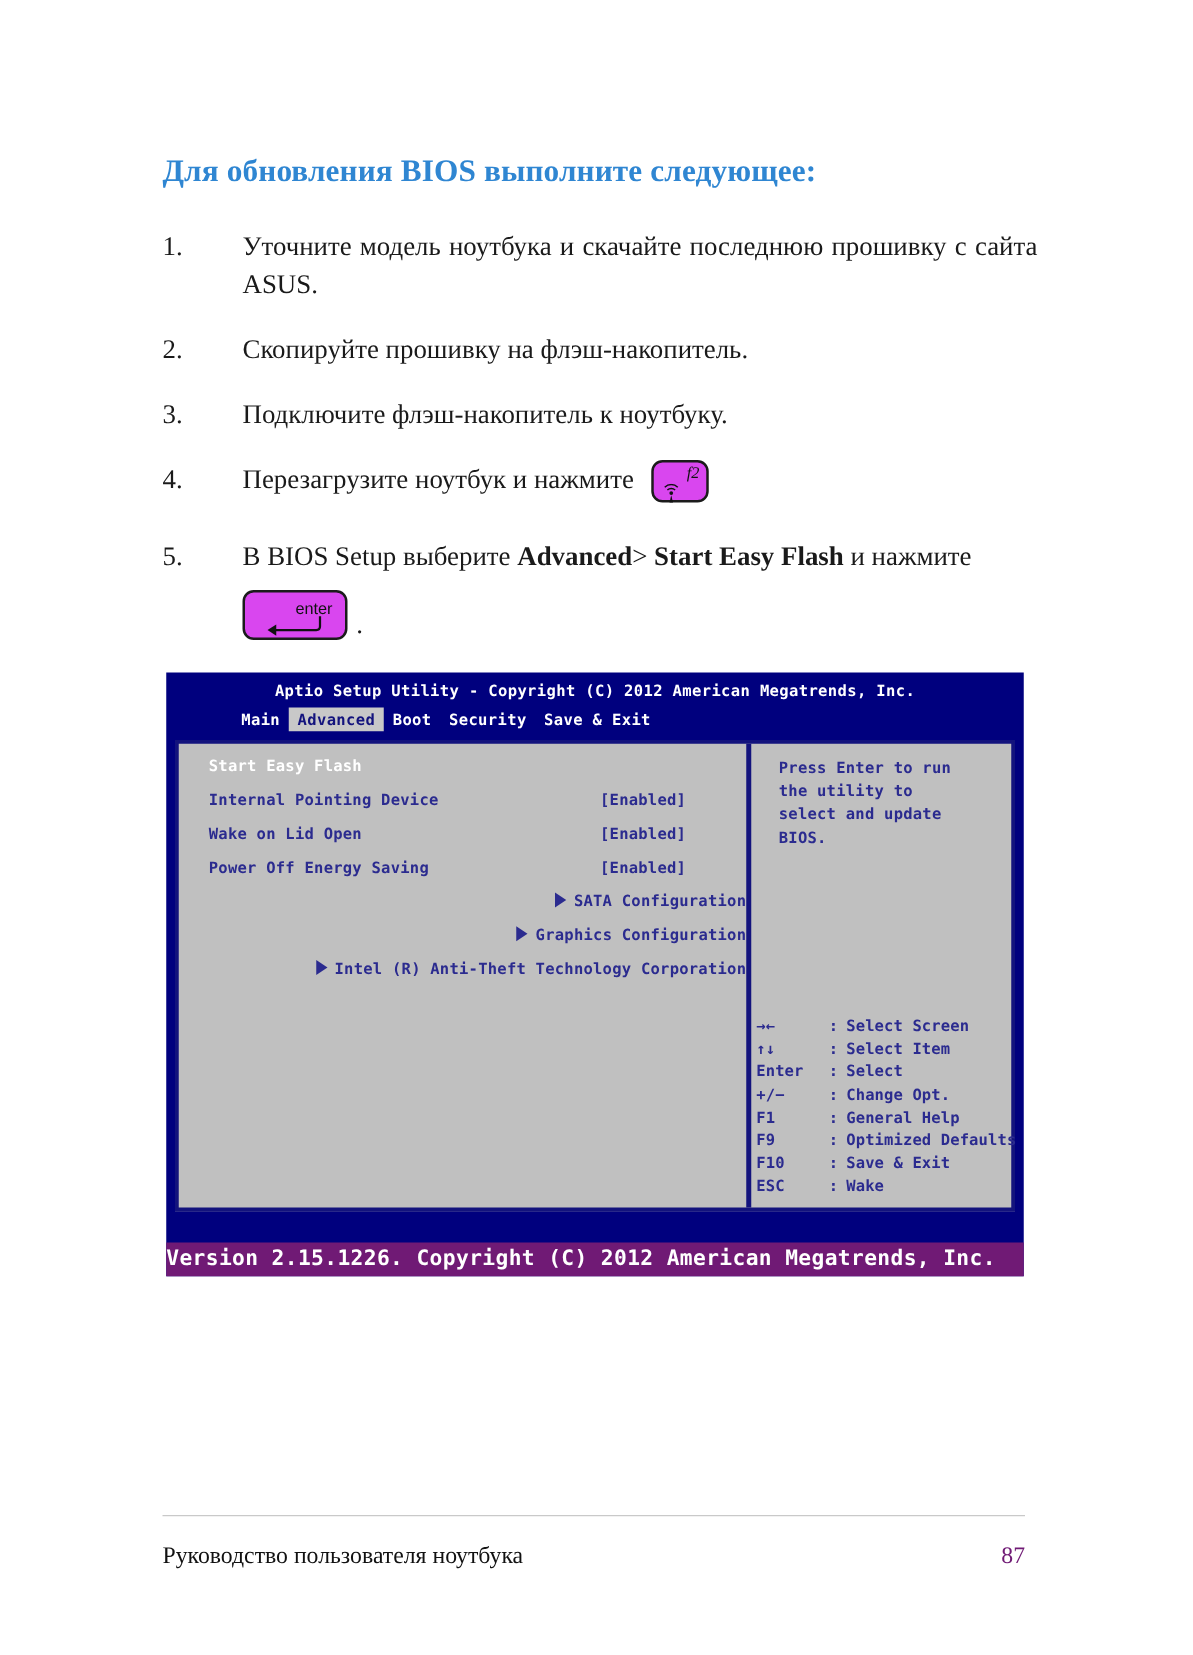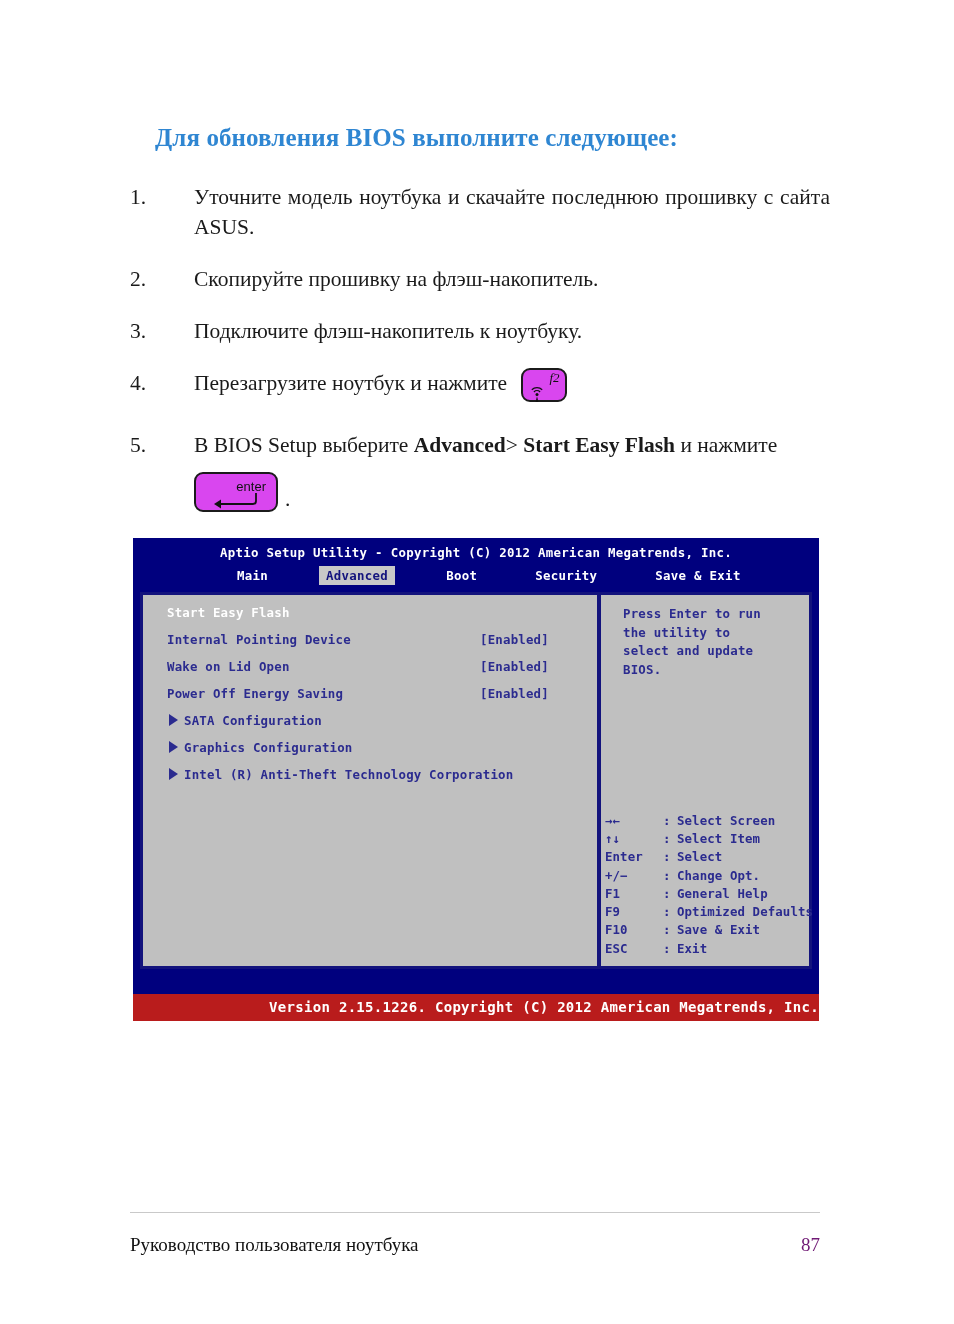--- a/index.html
+++ b/index.html
@@ -26,21 +26,20 @@
   
   .heading {
     position: absolute;
     left: 130px;
     top: 124px;
     font-size: 25px;
     font-weight: bold;
     color: #2f86d2;
     letter-spacing: 0.1px;
     white-space: nowrap;
-    margin-left: 25px;
   }
 
   
   .steps {
     position: absolute;
     left: 130px;
     top: 182px;
     width: 700px;
   }
   .step {
@@ -168,21 +167,20 @@
     margin-top: 6px;
     padding-left: 53px;
     height: 19px;
   }
   .bios-tab {
     color: #ffffff;
     font-weight: bold;
     padding: 2px 7px;
     letter-spacing: 0.3px;
     white-space: nowrap;
-    margin-left: 44px;
   }
   .bios-tab.active {
     background: #c8c8c8;
     color: #13137d;
   }
 
   .bios-body {
     position: absolute;
     left: 7px;
     top: 54px;
@@ -226,20 +224,21 @@
     color: #ffffff;
   }
   .menu-row .m-label { white-space: nowrap; }
   .menu-row .m-value {
     position: absolute;
     left: 337px;
     white-space: nowrap;
   }
   .menu-row.sub {
     padding-left: 26px;
+    justify-content: flex-end;
   }
   .tri {
     display: inline-block;
     width: 0; height: 0;
     border-left: 9px solid #2b2b8f;
     border-top: 6px solid transparent;
     border-bottom: 6px solid transparent;
     margin-right: 6px;
     position: relative;
     top: 1px;
@@ -268,27 +267,27 @@
   .keys .kk { width: 58px; display: inline-block; }
   .keys .kc { width: 14px; display: inline-block; }
   .keys .kd { white-space: nowrap; }
 
   .bios-footer {
     position: absolute;
     left: 0;
     bottom: 0;
     width: 100%;
     height: 27px;
-    background: #b91c1c;
+    background: #701a75;
     color: #ffffff;
     font-weight: bold;
-    text-align: right;
+    text-align: left;
     line-height: 27px;
     letter-spacing: 0.3px;
-    font-size: 14px;
+    font-size: 17px;
   }
 
   
   .footer-rule {
     position: absolute;
     left: 130px;
     top: 1212px;
     width: 690px;
     height: 1px;
     background: #c9c9c9;
@@ -440,21 +439,21 @@
 BIOS.</div>
 
         <div class="keys">
           <div class="krow"><span class="kk">→←</span><span class="kc">:</span><span class="kd">Select Screen</span></div>
           <div class="krow"><span class="kk">↑↓</span><span class="kc">:</span><span class="kd">Select Item</span></div>
           <div class="krow"><span class="kk">Enter</span><span class="kc">:</span><span class="kd">Select</span></div>
           <div class="krow"><span class="kk">+/−</span><span class="kc">:</span><span class="kd">Change Opt.</span></div>
           <div class="krow"><span class="kk">F1</span><span class="kc">:</span><span class="kd">General Help</span></div>
           <div class="krow"><span class="kk">F9</span><span class="kc">:</span><span class="kd">Optimized Defaults</span></div>
           <div class="krow"><span class="kk">F10</span><span class="kc">:</span><span class="kd">Save &amp; Exit</span></div>
-          <div class="krow"><span class="kk">ESC</span><span class="kc">:</span><span class="kd">Exit</span></div>
+          <div class="krow"><span class="kk">ESC</span><span class="kc">:</span><span class="kd">Wake</span></div>
         </div>
       </div>
 
     </div>
 
     <div class="bios-footer">Version 2.15.1226. Copyright (C) 2012 American Megatrends, Inc.</div>
 
   </div>
 
   <div class="footer-rule"></div>

